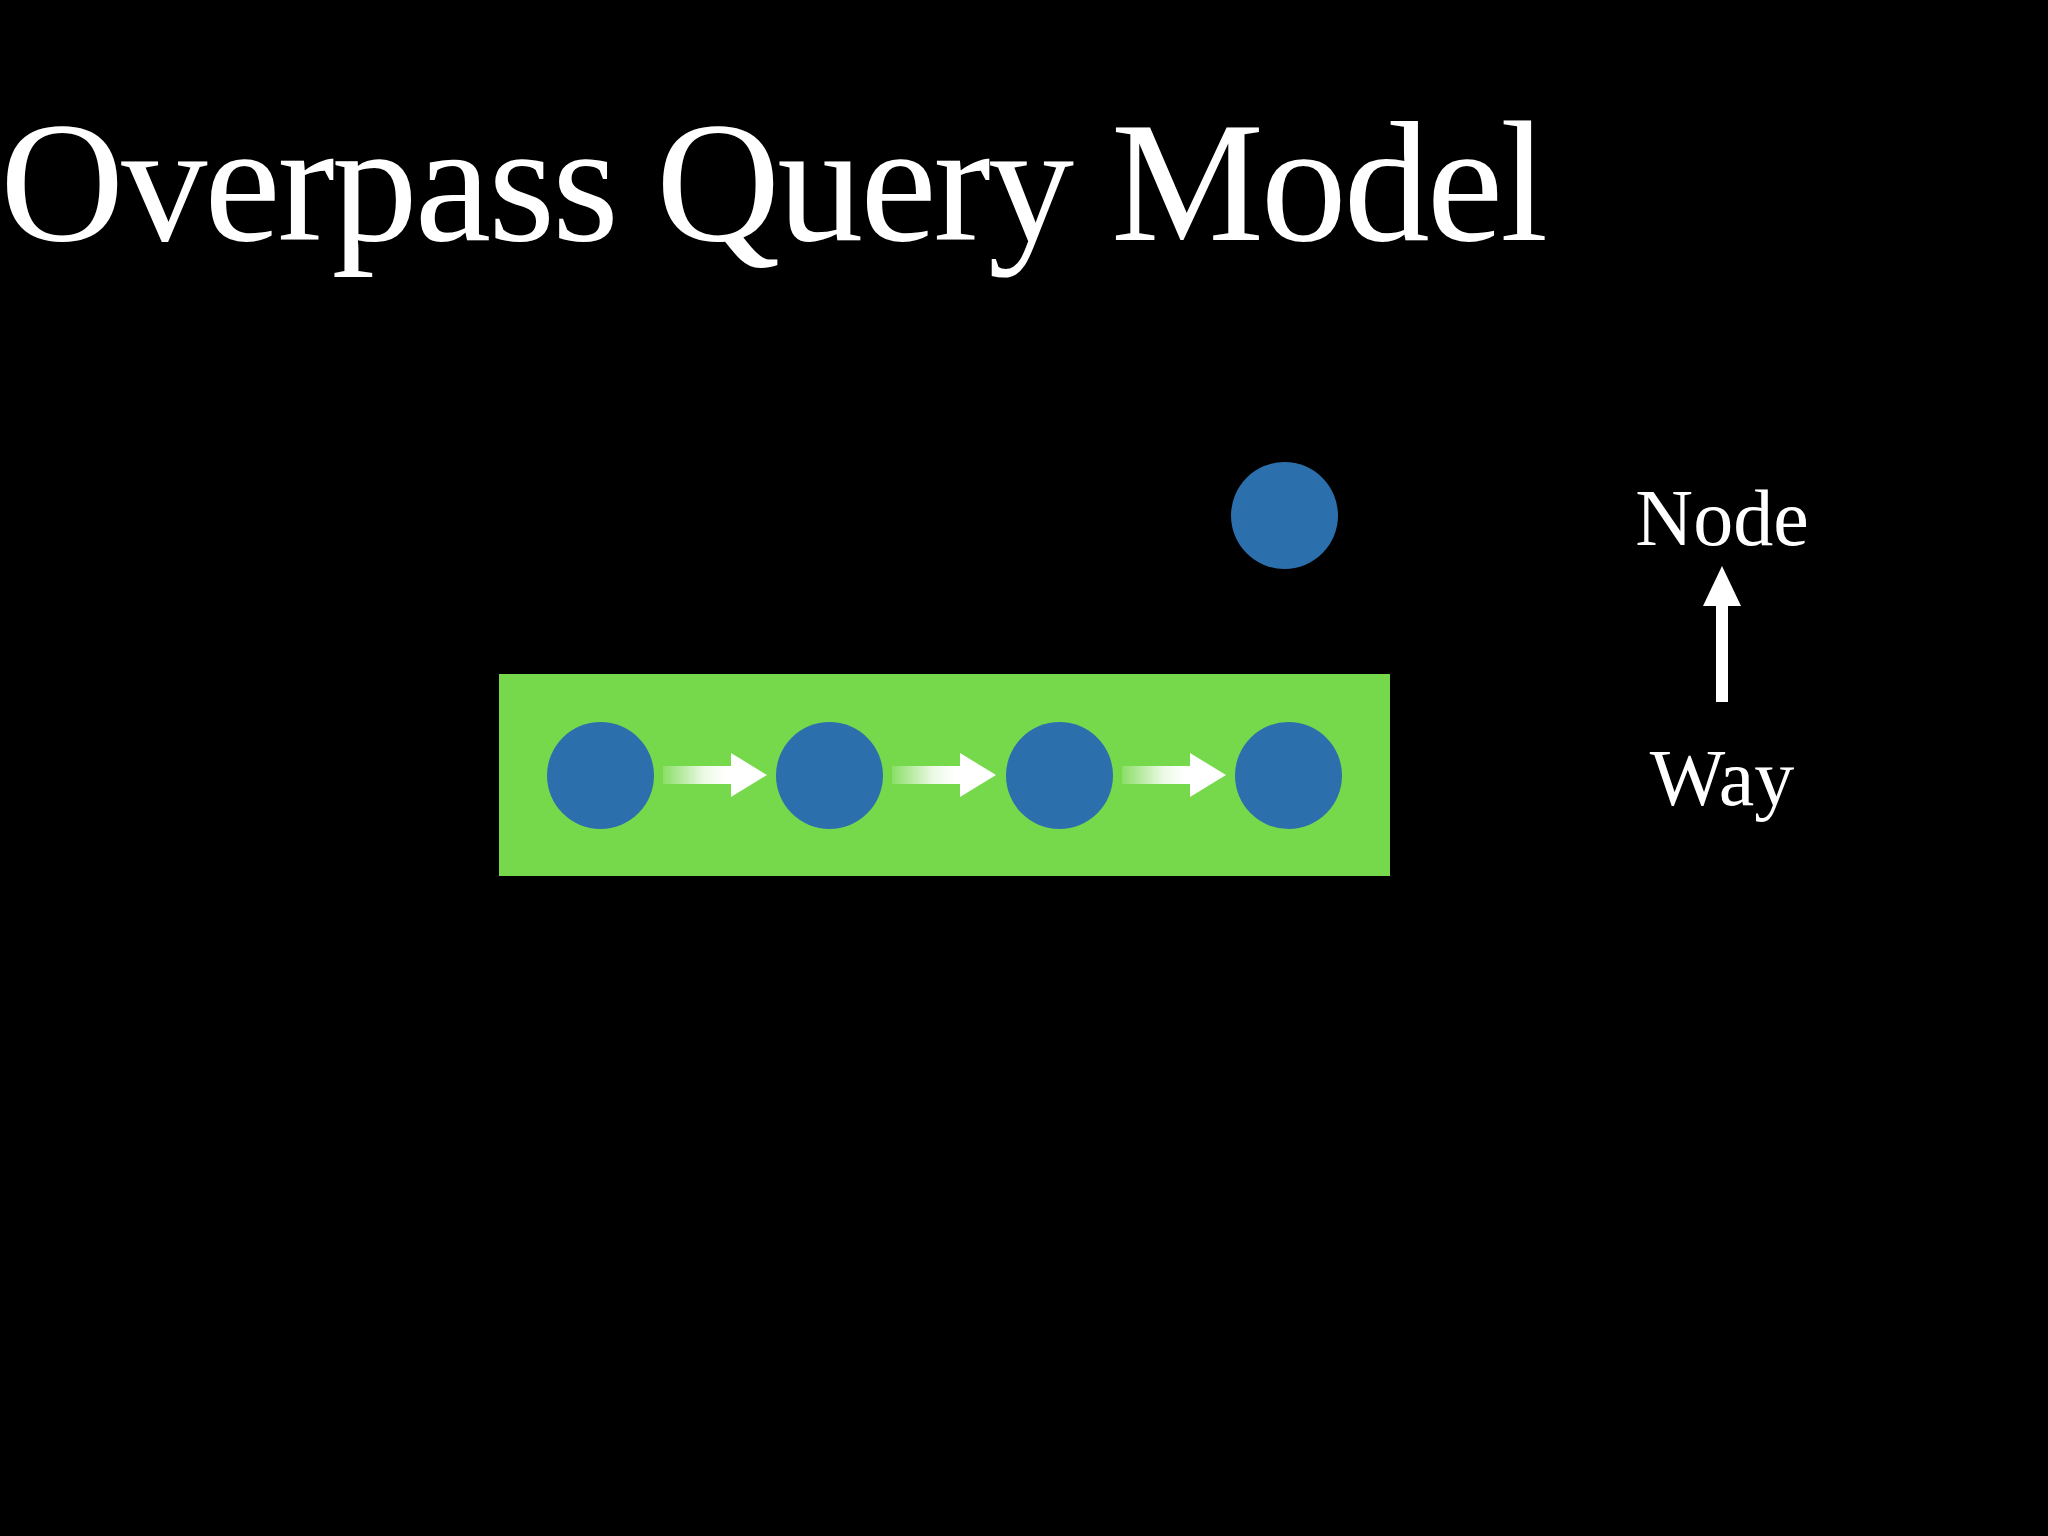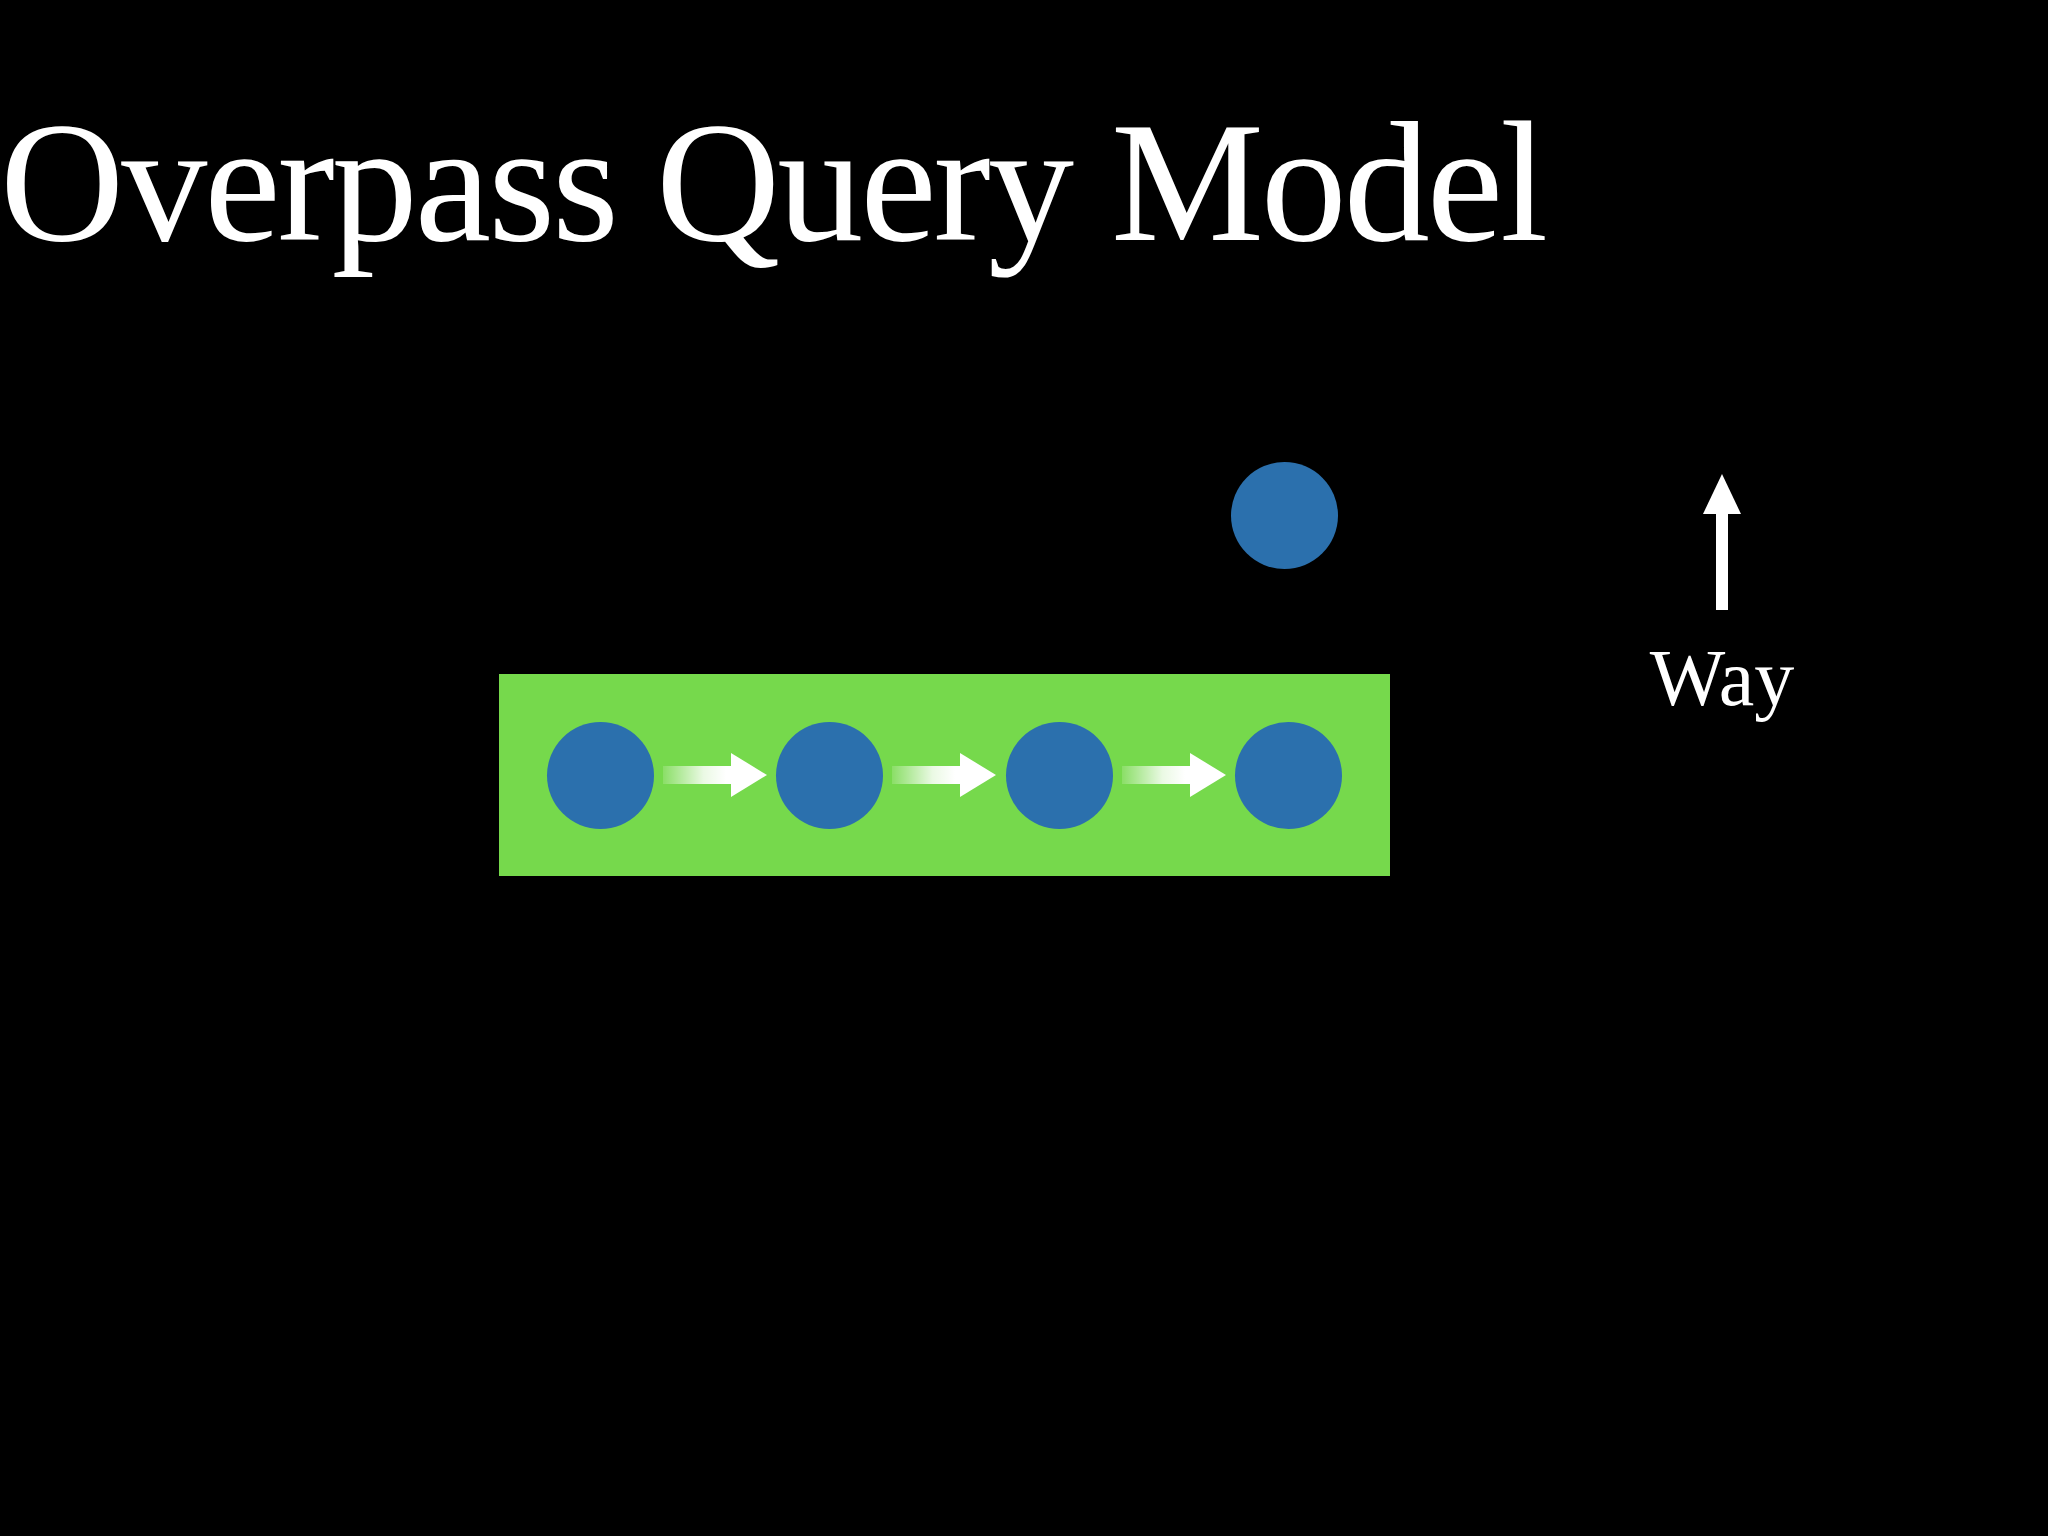--- a/index.html
+++ b/index.html
@@ -124,21 +124,21 @@
   }
   .up-arrow .shaft {
     position: absolute;
     top: 38px;
     left: 14px;
     width: 12px;
     height: 98px;
     background: var(--white);
   }
   .legend-label.way {
-    margin-top: 22px;
+    margin-top: 30px;
   }
 </style>
 </head>
 <body>
 
 <div class="slide" style="--bg: #000000; --green: #76d94c; --blue: #2b70ad; --white: #ffffff;">
 
   <div class="title">Overpass Query Model</div>
 
   <div class="way-box">
@@ -156,20 +156,21 @@
       <div class="chain-arrow">
         <div class="shaft"></div>
         <div class="head"></div>
       </div>
       <div class="node-circle"></div>
     </div>
 
   <div class="node-circle standalone-node"></div>
 
   <div class="legend">
+    <div class="legend-label node">Node</div>
     <div class="up-arrow">
       <div class="head"></div>
       <div class="shaft"></div>
     </div>
     <div class="legend-label way">Way</div>
   </div>
 
 </div>
 
 </body></html>

